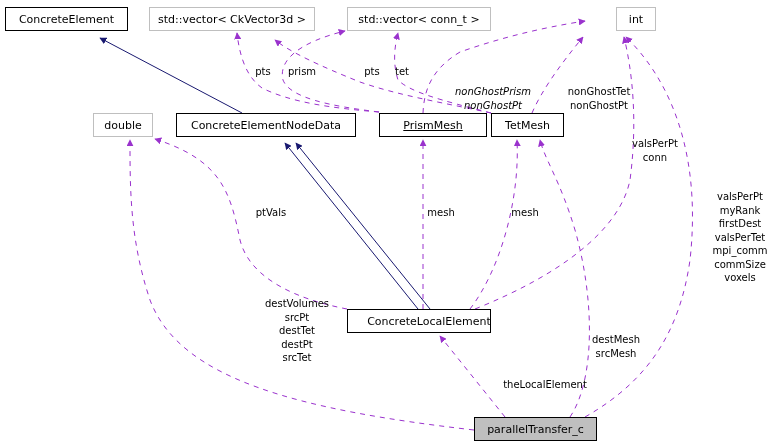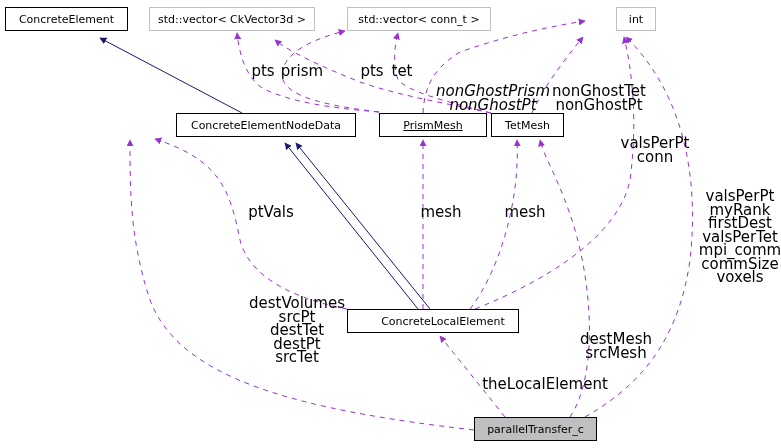--- a/index.html
+++ b/index.html
@@ -7,21 +7,21 @@
     svg#edges { position: absolute; left: 0; top: 0; }
     .node {
       position: absolute; box-sizing: border-box; height: 24px;
       font-family: "DejaVu Sans", sans-serif; font-size: 11px; color: #000;
       display: flex; align-items: center; justify-content: center;
       background: #fff; border: 1px solid #000; white-space: nowrap;
     }
     .node.external { border-color: #bfbfbf; }
     .node.focus { background: #bfbfbf; border-color: #000; }
     .elabel {
-      position: absolute; font-family: "DejaVu Sans", sans-serif; font-size: 15px;
+      position: absolute; font-family: "DejaVu Sans", sans-serif; font-size: 10px;
       color: #000; text-align: center; line-height: 13.5px; white-space: pre;
       transform: translateX(-50%);
     }
     .elabel span { display: block; }
   </style>
 </head>
 <body>
 
 <div id="stage">
   <svg id="edges" width="781" height="448">
@@ -49,24 +49,25 @@
       <path d="M470,309 C500,270 520,200 517,140" fill="none" stroke="#9a32cd" stroke-width="1" stroke-dasharray="5,5" marker-end="url(#arrow-usage)"></path>
       <path d="M474,430 C300,410 180,380 150,300 C130,240 130,190 130,140" fill="none" stroke="#9a32cd" stroke-width="1" stroke-dasharray="5,5" marker-end="url(#arrow-usage)"></path>
       <path d="M505,417 L440,336" fill="none" stroke="#9a32cd" stroke-width="1" stroke-dasharray="5,5" marker-end="url(#arrow-usage)"></path>
       <path d="M570,417 C595,380 595,300 575,230 C560,180 545,160 540,140" fill="none" stroke="#9a32cd" stroke-width="1" stroke-dasharray="5,5" marker-end="url(#arrow-usage)"></path>
     </svg>
 
   <div class="node" style="left:5px;top:7px;width:123px;">ConcreteElement</div>
   <div class="node external" style="left:149px;top:7px;width:166px;">std::vector&lt; CkVector3d &gt;</div>
   <div class="node external" style="left:347px;top:7px;width:144px;">std::vector&lt; conn_t &gt;</div>
   <div class="node external" style="left:588px;top:7px;width:40px;margin-left:28px;">int</div>
+  <div class="node external" style="left:93px;top:113px;width:60px;">double</div>
   <div class="node" style="left:176px;top:113px;width:180px;text-align:right;">ConcreteElementNodeData</div>
   <div class="node" style="left:379px;top:113px;width:108px;text-decoration:underline;">PrismMesh</div>
   <div class="node" style="left:491px;top:113px;width:73px;">TetMesh</div>
-  <div class="node" style="left:347px;top:309px;width:172px;padding-left:20px;">ConcreteLocalElement</div>
+  <div class="node" style="left:347px;top:309px;width:144px;padding-left:20px;">ConcreteLocalElement</div>
   <div class="node focus" style="left:474px;top:417px;width:123px;">parallelTransfer_c</div>
 
   <div class="elabel" style="left:263px;top:65px;"><span>pts</span></div>
   <div class="elabel" style="left:302px;top:65px;"><span>prism</span></div>
   <div class="elabel" style="left:372px;top:65px;"><span>pts</span></div>
   <div class="elabel" style="left:402px;top:65px;"><span>tet</span></div>
 
   <div class="elabel" style="left:493px;top:58px;font-style:italic;">
     <span>nonGhostPrism</span><span>nonGhostPt</span>
   </div>

